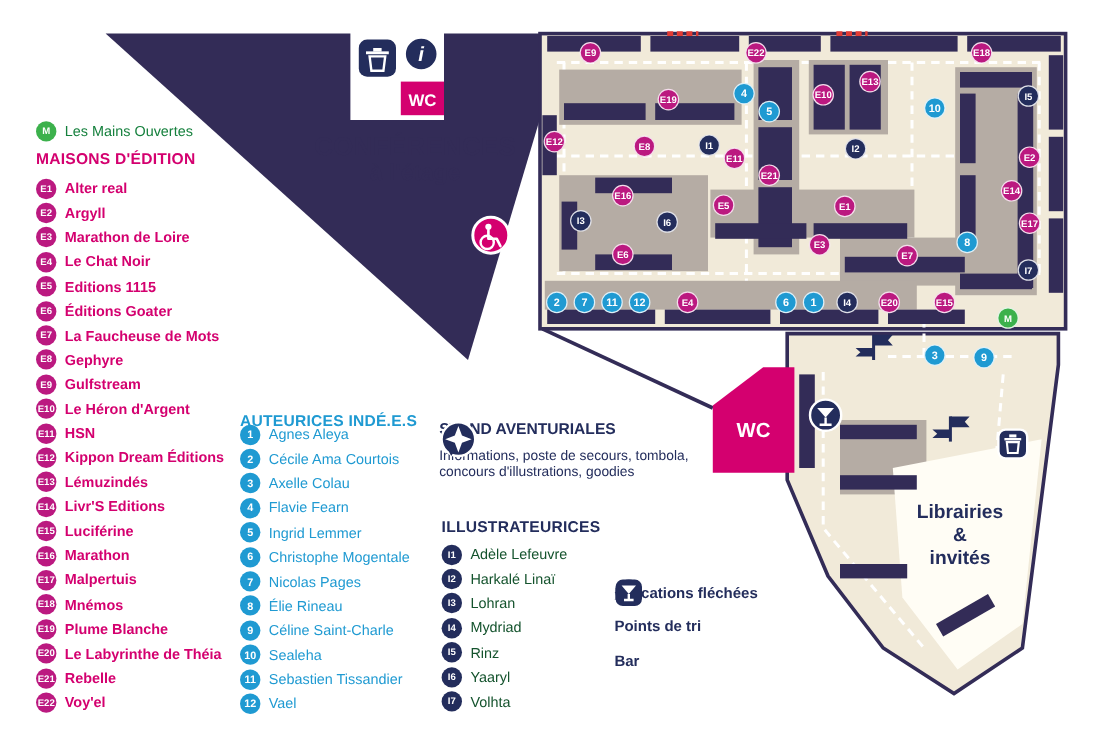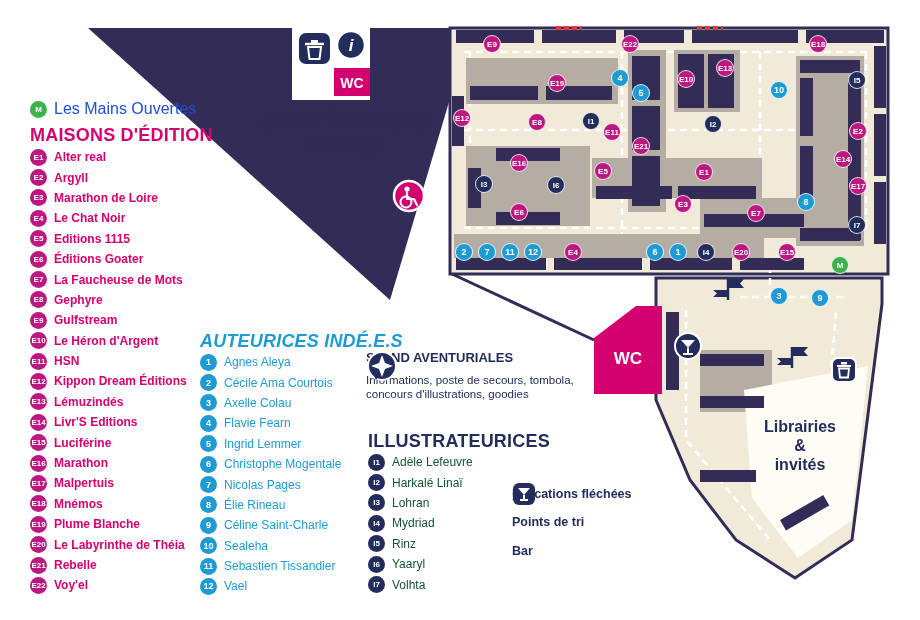--- a/index.html
+++ b/index.html
@@ -12,21 +12,21 @@
   .badge{width:17px;height:17px;border-radius:50%;color:#fff;font-size:8px;font-weight:bold;
          display:flex;align-items:center;justify-content:center;flex:none;letter-spacing:0;}
   .badge.editor{background:#bb1980;}
   .badge.author{background:#1f9ad2;font-size:9px;}
   .badge.illustrator{background:#232d5c;}
   .badge.assoc{background:#3cb14c;}
   .lbl{font-size:12px;white-space:nowrap;}
   #maisons-list .lbl{color:#d4006f;font-weight:bold;}
   #auteurs-list .lbl{color:#1f9ad2;}
   #illus-list .lbl{color:#14532d;}
-  .list-title{position:absolute;font-size:18px;font-weight:bold;letter-spacing:.2px;}
+  .list-title{position:absolute;font-size:13px;font-weight:bold;letter-spacing:.2px;}
   
   .marker{position:absolute;width:18px;height:18px;border-radius:50%;color:#fff;
           font-size:8px;font-weight:bold;display:flex;align-items:center;justify-content:center;
           border:1px solid rgba(255,255,255,.85);box-sizing:border-box;z-index:5;}
   .marker.editor{background:#bb1980;}
   .marker.author{background:#1f9ad2;font-size:9px;}
   .marker.illustrator{background:#232d5c;}
   .marker.assoc{background:#3cb14c;}
   
   #conference-title{position:absolute;left:250px;top:110px;width:192px;text-align:center;
@@ -34,21 +34,21 @@
   #conference-title .l1{font-size:21.5px;letter-spacing:.3px;}
   #conference-title .l2{font-size:19px;}
   #stand{position:absolute;left:366px;top:350px;width:250px;}
   #stand .hd{display:flex;align-items:center;gap:8px;}
   #stand .hd span{color:#232d5c;font-weight:bold;font-size:13px;}
   #stand .desc{margin-top:8px;color:#232d5c;font-size:11.5px;line-height:1.25;width:220px;}
   #legend{position:absolute;left:512px;top:482px;display:flex;flex-direction:column;gap:5px;}
   .legend-row{display:flex;align-items:center;gap:10px;height:23.5px;}
   .legend-row .llb{color:#232d5c;font-weight:bold;font-size:12.5px;white-space:nowrap;}
   #m-legend{position:absolute;left:30px;top:99px;}
-  #m-legend .lbl{color:#1d4ed8;font-size:16px;}
+  #m-legend .lbl{color:#15803d;font-size:12px;}
 </style>
 </head>
 <body>
 
 <div id="stage">
 
   <svg width="920" height="620" viewBox="0 0 920 620">
 
     <polygon points="88,28 452,28 452,92 390,300" fill="#332c57"></polygon>
 
@@ -326,21 +326,21 @@
       <div class="row">
         <span class="badge editor">E21</span>
         <span class="lbl">Rebelle</span>
       </div>
       <div class="row">
         <span class="badge editor">E22</span>
         <span class="lbl">Voy'el</span>
       </div>
     </div>
 
-  <div class="list-title" style="left:200px;top:331px;color:#1f9ad2;font-style:italic;">AUTEURICES INDÉ.E.S</div>
+  <div class="list-title" style="left:200px;top:343px;color:#1f9ad2;">AUTEURICES INDÉ.E.S</div>
   <div id="auteurs-list" class="list" style="left:200px;top:352px;">
       <div class="row">
         <span class="badge author">1</span>
         <span class="lbl">Agnes Aleya</span>
       </div>
       <div class="row">
         <span class="badge author">2</span>
         <span class="lbl">Cécile Ama Courtois</span>
       </div>
       <div class="row">

